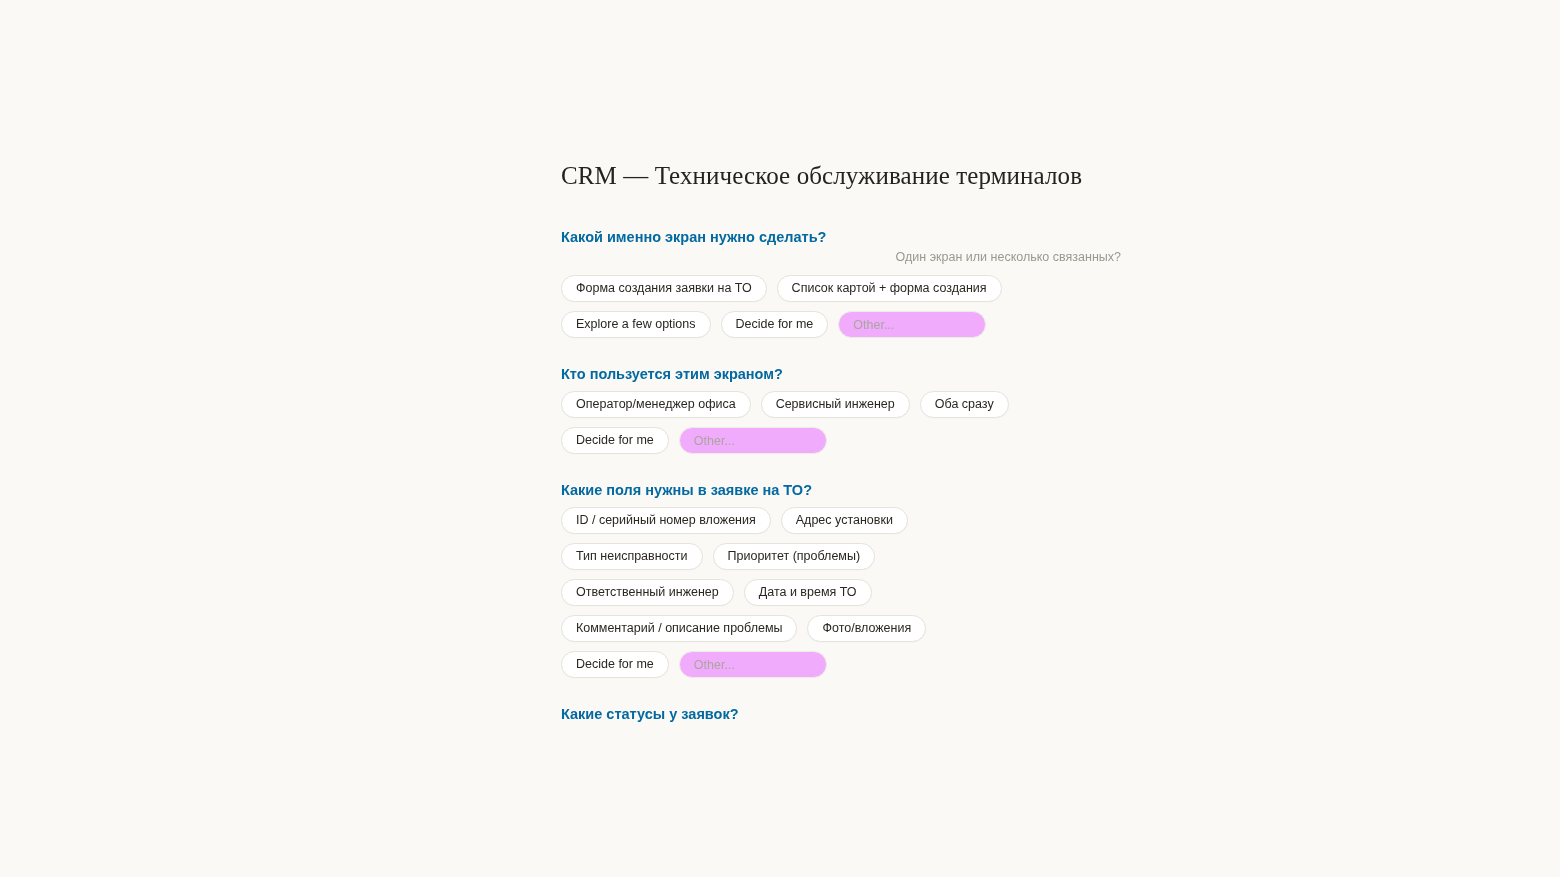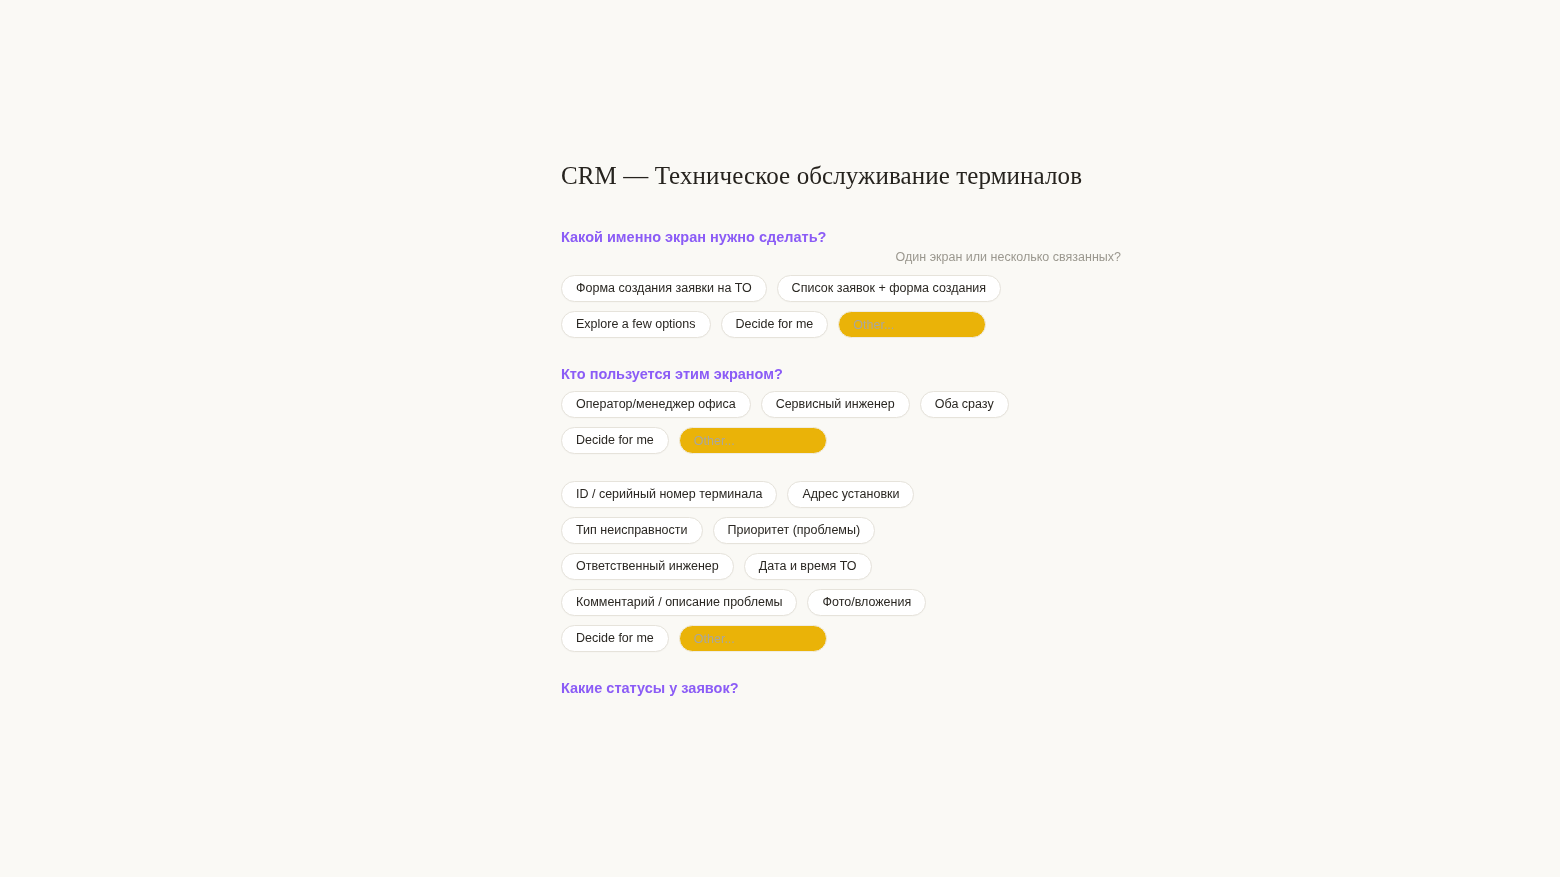--- a/index.html
+++ b/index.html
@@ -53,21 +53,21 @@
 
   .question-block {
     margin-bottom: 27px;
   }
 
   .q-heading {
     font-family: "Liberation Sans", sans-serif;
     font-weight: 700;
     font-size: 14.5px;
     line-height: 19px;
-    color: #8b5cf6;
+    color: #0369a1;
     margin: 0 0 7px 0;
   }
 
   .q-heading.has-sub {
     margin-bottom: 2px;
   }
 
   .q-sub {
     font-family: "Liberation Sans", sans-serif;
     font-weight: 400;
@@ -104,21 +104,21 @@
     cursor: pointer;
     box-shadow: 0 0.5px 1px rgba(60, 55, 45, 0.035);
   }
 
   .other-input {
     display: inline-flex;
     align-items: center;
     height: 27px;
     padding: 0 14px;
     border-radius: 999px;
-    background: #eab308;
+    background: #f0abfc;
     border: 1px solid #efece4;
     box-sizing: border-box;
     font-family: "Liberation Sans", sans-serif;
     font-size: 12.5px;
     line-height: 1;
     color: #2a2722;
     outline: none;
     width: 148px;
     cursor: text;
   }
@@ -139,41 +139,42 @@
   <div id="content-clip">
     <div id="content-col">
 
       <h1 class="page-title">CRM — Техническое обслуживание терминалов</h1>
 
       <div class="question-block">
         <div class="q-heading has-sub">Какой именно экран нужно сделать?</div>
         <div class="q-sub">Один экран или несколько связанных?</div>
         <div class="chips">
           <button class="chip">Форма создания заявки на ТО</button>
-          <button class="chip">Список заявок + форма создания</button>
+          <button class="chip">Список картой + форма создания</button>
           <button class="chip">Explore a few options</button>
           <button class="chip">Decide for me</button>
           <input class="other-input" type="text" placeholder="Other..." style="">
         </div>
       </div>
 
       <div class="question-block">
         <div class="q-heading">Кто пользуется этим экраном?</div>
         <div class="chips">
           <button class="chip">Оператор/менеджер офиса</button>
           <button class="chip">Сервисный инженер</button>
           <button class="chip">Оба сразу</button>
           <button class="chip">Decide for me</button>
           <input class="other-input" type="text" placeholder="Other..." style="">
         </div>
       </div>
 
       <div class="question-block">
+        <div class="q-heading">Какие поля нужны в заявке на ТО?</div>
         <div class="chips">
-          <button class="chip">ID / серийный номер терминала</button>
+          <button class="chip">ID / серийный номер вложения</button>
           <button class="chip">Адрес установки</button>
           <button class="chip">Тип неисправности</button>
           <button class="chip">Приоритет (проблемы)</button>
           <button class="chip">Ответственный инженер</button>
           <button class="chip">Дата и время ТО</button>
           <button class="chip">Комментарий / описание проблемы</button>
           <button class="chip">Фото/вложения</button>
           <button class="chip">Decide for me</button>
           <input class="other-input wide" type="text" placeholder="Other..." style="">
         </div>

